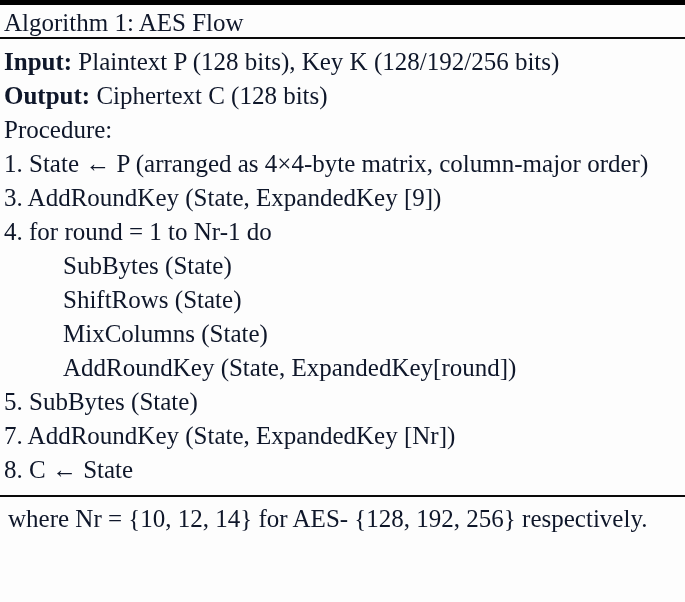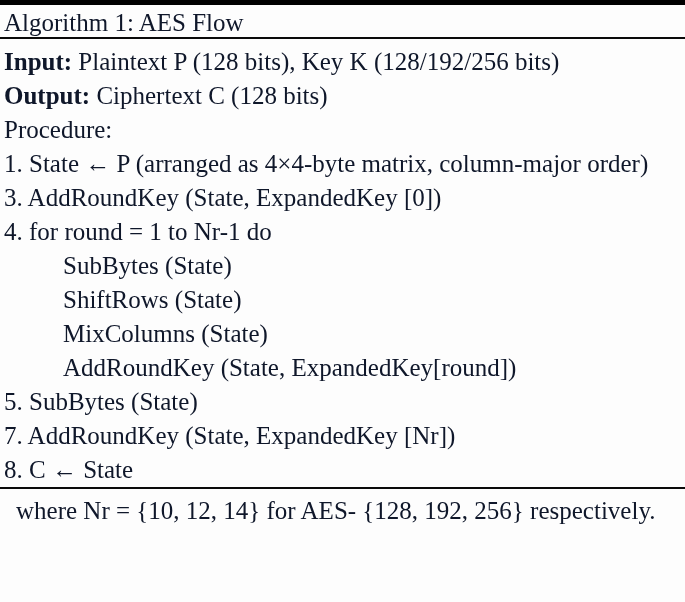--- a/index.html
+++ b/index.html
@@ -22,52 +22,52 @@
     padding: 4px 4px 1px 4px;
     height: 32px;
     line-height: 28px;
     white-space: nowrap;
   }
   .rule {
     height: 2px;
     background: #0a0a0a;
   }
   .body {
-    padding: 6px 2px 0 4px;
+    padding: 6px 2px 8px 4px;
   }
   .line {
     line-height: 34px;
     height: 34px;
     white-space: nowrap;
   }
   .line b { font-weight: bold; }
   .sub { padding-left: 59px; }
   .footer {
-    padding: 5px 2px 0 16px;
+    padding: 5px 2px 0 8px;
   }
 </style>
 </head>
 <body>
 
 <div class="figure">
   <div class="topbar"></div>
 
   <div class="title-row">Algorithm 1: AES Flow</div>
 
   <div class="rule"></div>
 
   <div class="body">
     <div class="line"><b>Input:</b><span> Plaintext P (128 bits), Key K (128/192/256 bits)</span></div>
 
     <div class="line"><b>Output:</b><span> Ciphertext C (128 bits)</span></div>
 
     <div class="line">Procedure:</div>
 
     <div class="line">1. State ← P (arranged as 4×4-byte matrix, column-major order)</div>
-    <div class="line">3. AddRoundKey (State, ExpandedKey [0])</div>
+    <div class="line">3. AddRoundKey (State, ExpandedKey [9])</div>
     <div class="line">4. for round = 1 to Nr-1 do</div>
     <div class="line sub">SubBytes (State)</div>
     <div class="line sub">ShiftRows (State)</div>
     <div class="line sub">MixColumns (State)</div>
     <div class="line sub">AddRoundKey (State, ExpandedKey[round])</div>
     <div class="line">5. SubBytes (State)</div>
     <div class="line">7. AddRoundKey (State, ExpandedKey [Nr])</div>
     <div class="line">8. C ← State</div>
   </div>
 

